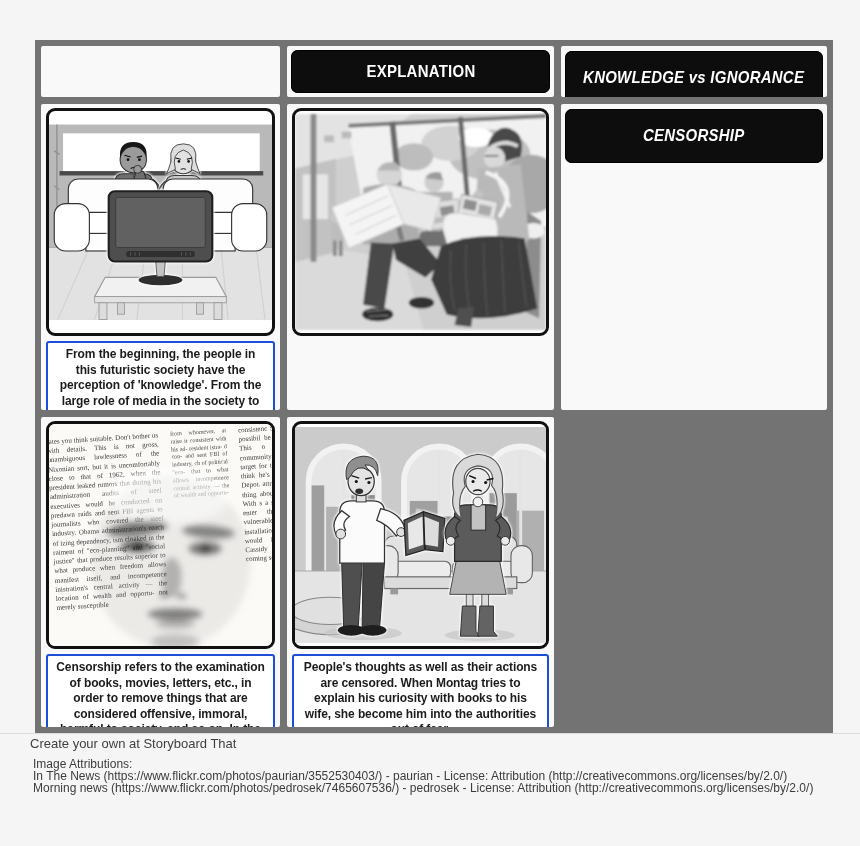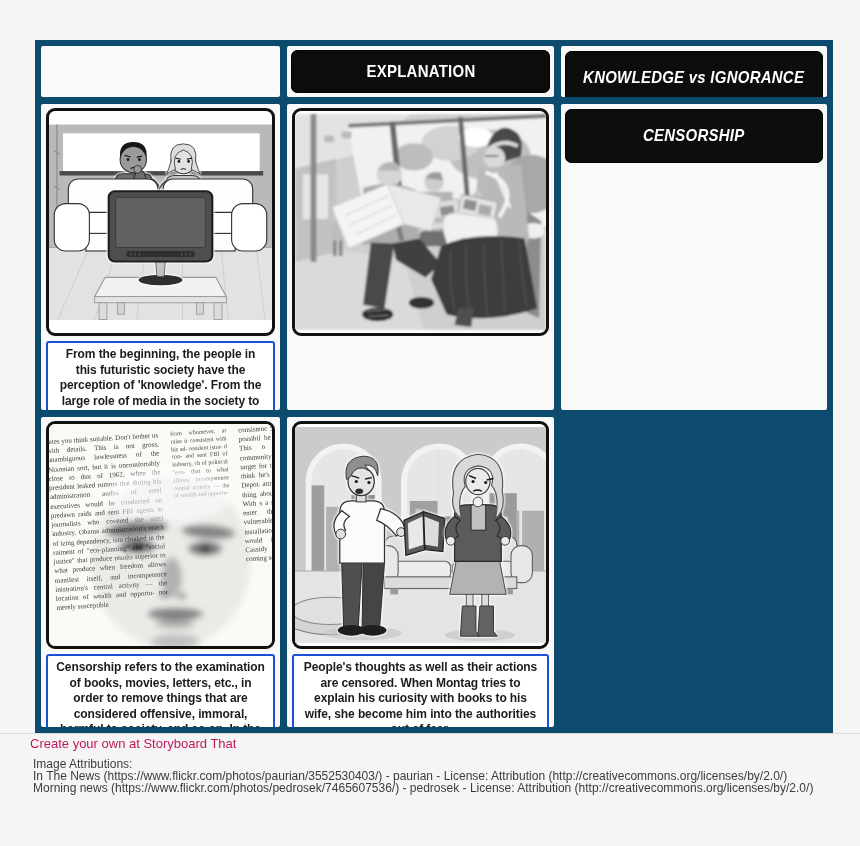--- a/index.html
+++ b/index.html
@@ -3,21 +3,21 @@
 <meta charset="utf-8">
 <style>
   html,body { margin:0; padding:0; }
   body {
     width:860px; height:846px; position:relative; overflow:hidden;
     background:#f5f5f6; font-family:"Liberation Sans", sans-serif;
   }
   
   .board {
     position:absolute; left:35px; top:40px; width:798px; height:693px;
-    background:#0c4a6e; box-sizing:border-box; padding:6px;
+    background:#737373; box-sizing:border-box; padding:6px;
     display:grid; grid-template-columns:239px 267px 266px;
     grid-template-rows:51px 306px 310px; gap:7px;
   }
   .cell { background:#f9f9fa; border-radius:2px; position:relative; overflow:hidden; }
   .bar {
     background:#0d0d0d; border-radius:7px; color:#fff;
     display:flex; align-items:center; justify-content:center;
     font-weight:bold; font-size:17px; box-shadow:0 0 0 1px #000 inset;
   }
   .bar span { transform:scaleX(0.88); letter-spacing:.3px; white-space:nowrap; }
@@ -42,21 +42,21 @@
     transform:rotate(-3.5deg); display:flex; gap:12px; padding:14px 8px 0 14px;
     box-sizing:border-box; font-family:"Liberation Serif", serif; color:#3a3a3a;
   }
   .np-col { text-align:justify; }
   .np-c1 { flex:0 0 112px; font-size:7px; line-height:1.32; }
   .np-c2 { flex:0 0 56px;  font-size:6px; line-height:1.3; color:#4a4a4a; }
   .np-c3 { flex:0 0 78px;  font-size:7px; line-height:1.32; }
   .np-face { position:absolute; left:8px; top:18px; width:200px; height:200px; }
   
   .page-rule { position:absolute; left:0; top:733px; width:860px; height:1px; background:#dcdcdc; }
-  .create-link { position:absolute; left:30px; top:736px; font-size:13px; color:#be185d; text-decoration:none; }
+  .create-link { position:absolute; left:30px; top:736px; font-size:13px; color:#404040; text-decoration:none; }
   .attr { position:absolute; left:33px; font-size:12px; color:#3c3c3c; }
   .attr-title { top:757px; }
   .attr-1 { top:769px; }
   .attr-2 { top:781px; }
   .glow { filter:drop-shadow(0 0 1px #fff) drop-shadow(0 0 1px #fff); }
 </style>
 </head>
 <body>
 
 <div class="board">

